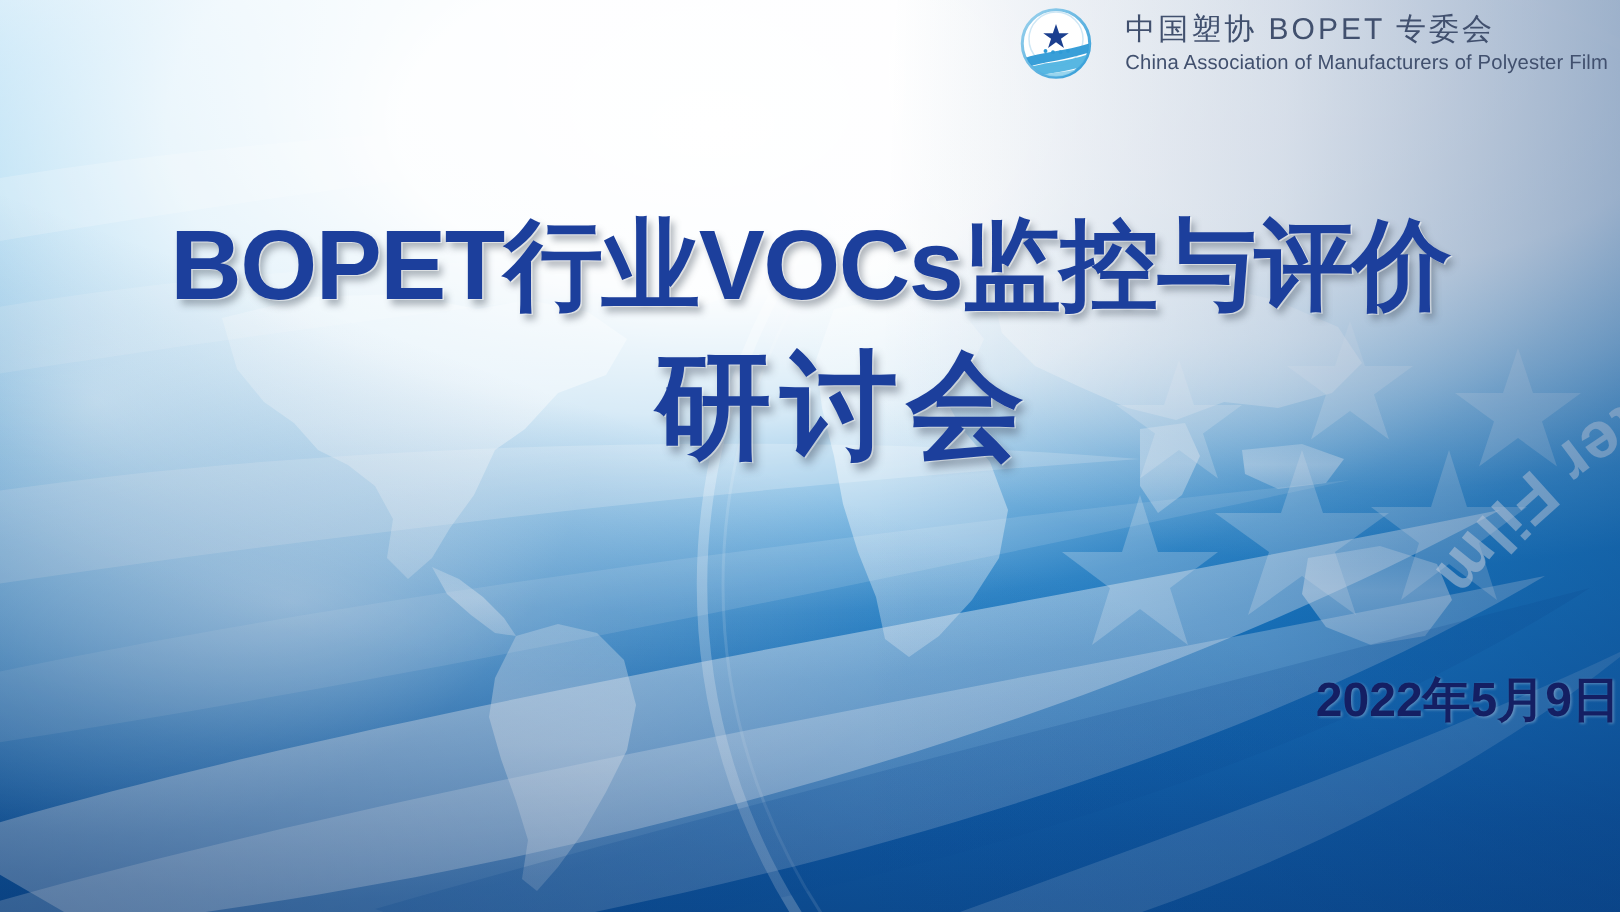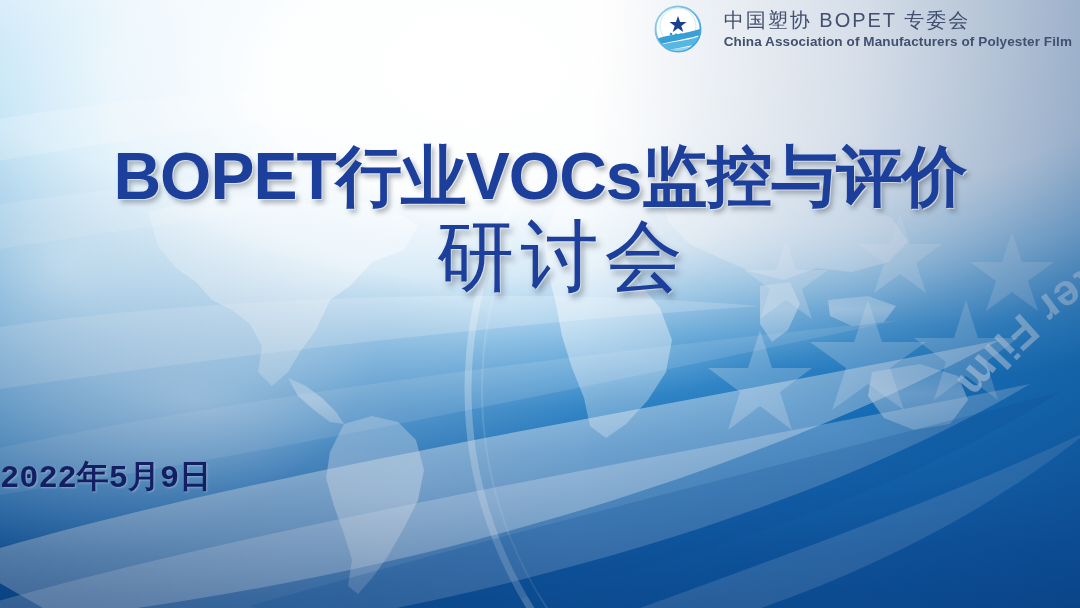--- a/index.html
+++ b/index.html
@@ -98,21 +98,21 @@
   .header-text { display: flex; flex-direction: column; gap: 1px; margin-left: 12px; }
   .header-cn {
     font-size: 20px;
     letter-spacing: 2.0px;
     color: #41506e;
     line-height: 1.18;
     white-space: nowrap;
   }
   .header-en {
     font-size: 13.5px;
-    font-weight: 700;
+    font-weight: 400;
     letter-spacing: 0.1px;
     color: #41506e;
     line-height: 1.15;
     white-space: nowrap;
   }
 
   
   .title-block {
     position: absolute;
     left: 0; right: 0;
@@ -125,43 +125,43 @@
     color: #1c3f9c;
     letter-spacing: -1px;
     line-height: 1.12;
     white-space: nowrap;
     text-shadow:
       1px 1px 0 rgba(255,255,255,0.55),
       3px 4px 5px rgba(70,80,95,0.42);
     text-align: center;
   }
   .title-line2 {
+    margin-top: 14px;
     font-size: 78px;
-    font-weight: 400;
+    font-weight: 700;
     color: #1c3f9c;
     letter-spacing: 6px;
     line-height: 1.1;
     white-space: nowrap;
     text-shadow:
       1px 1px 0 rgba(255,255,255,0.45),
       3px 5px 6px rgba(60,72,92,0.45);
     padding-left: 45px;
   }
   .date-line {
     position: absolute;
     left: 0; right: 0;
-    top: 455px;
-    text-align: left;
+    top: 445px;
+    text-align: right;
     font-size: 32px;
     font-weight: 900;
     color: #141f63;
     letter-spacing: 0px;
     white-space: nowrap;
     text-shadow: 1px 1px 2px rgba(255,255,255,0.30);
-    font-family: Liberation Mono, monospace;
   }
 </style>
 </head>
 <body>
 
 <div id="slide">
 
   <div class="bg-layer bg-base"></div>
 
   <svg class="bg-svg" viewBox="0 0 1080 608" preserveAspectRatio="none">

